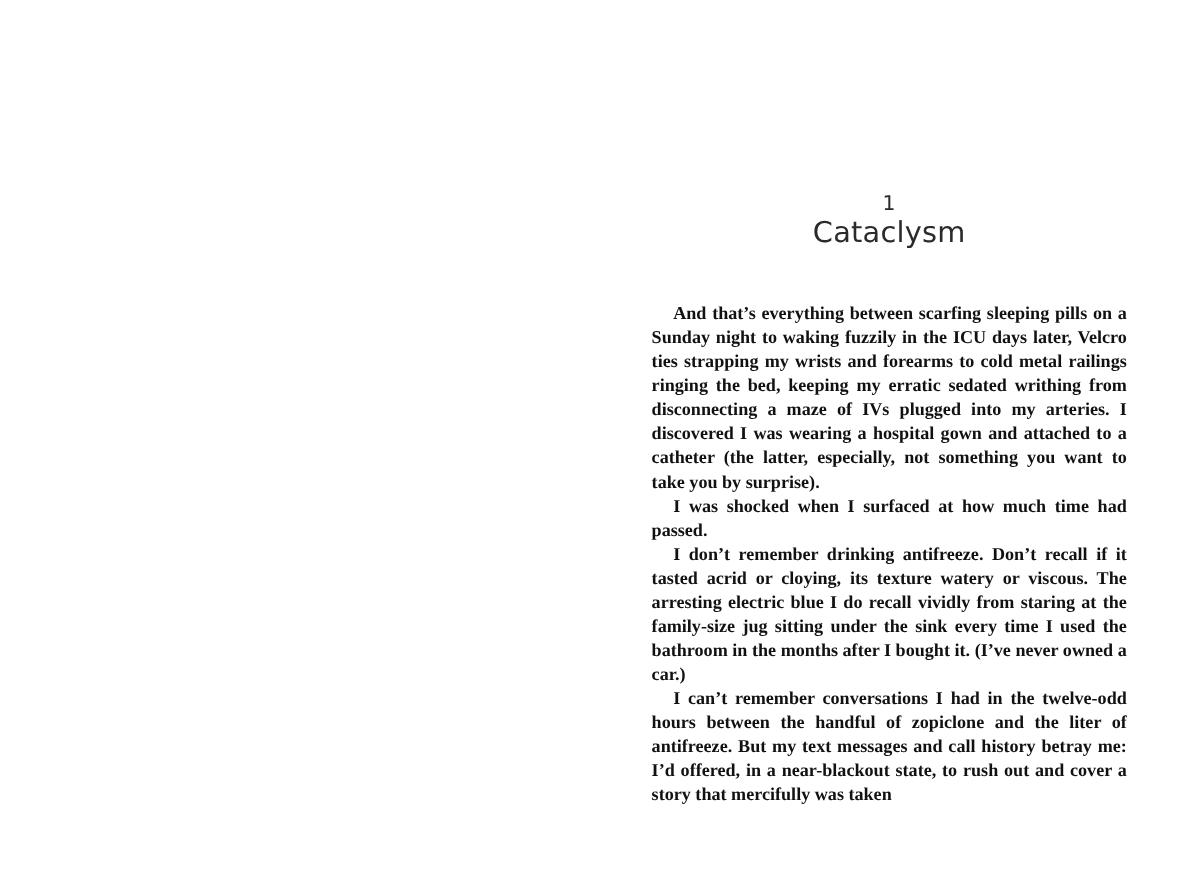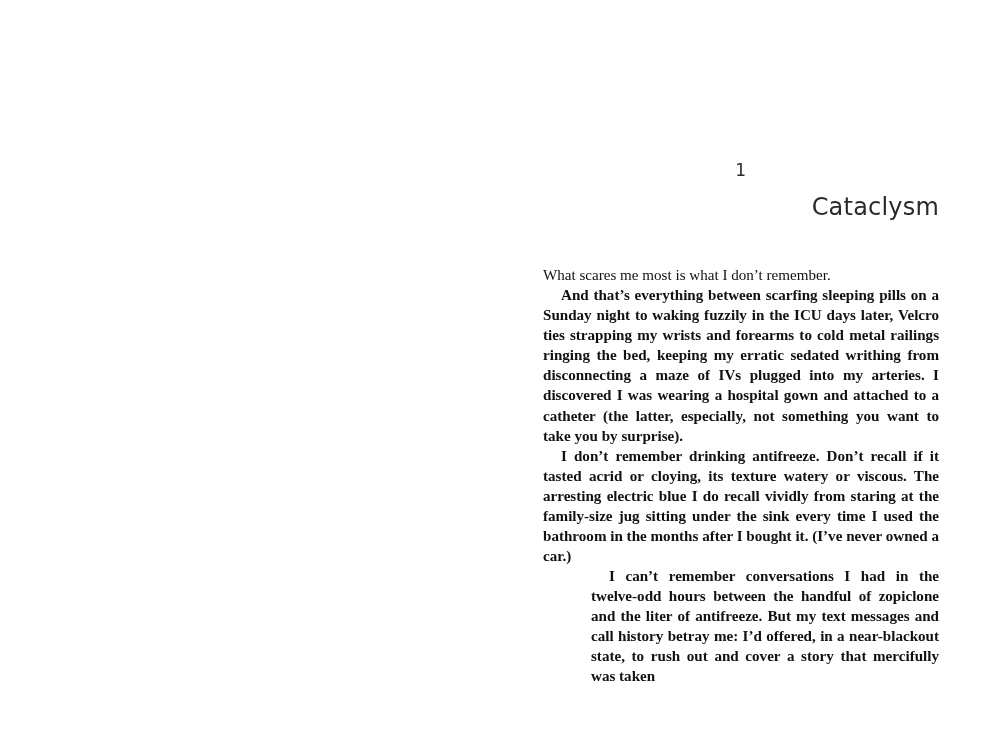--- a/index.html
+++ b/index.html
@@ -34,22 +34,21 @@
     text-align: center;
     margin-top: 160px;
     line-height: 1.2;
     letter-spacing: 0.5px;
   }
   .chapter-title {
     font-family: "DejaVu Sans", sans-serif;
     font-size: 24px;
     font-weight: 400;
     color: #2b2b2b;
-    text-align: right;
-    margin-top: 13px;
+    text-align: center;
     line-height: 1.2;
     letter-spacing: 0.2px;
   }
   .body-text {
     margin-top: 43px;
     font-family: "Liberation Serif", serif;
     font-size: 15.1px;
     line-height: 20.05px;
     color: #111111;
     text-align: justify;
@@ -60,34 +59,33 @@
   .body-text p {
     margin: 0;
     text-indent: 0;
   }
   .body-text p.indented {
     text-indent: 18px;
     font-weight: bold;
   }
   .body-text p.last-line-left {
     text-align: justify;
-    margin-left: 48px;
   }
 </style>
 </head>
 <body>
 
 <div class="page">
   <div class="text-column">
 
     <div class="chapter-number">1</div>
 
     <div class="chapter-title">Cataclysm</div>
 
     <div class="body-text">
-      <p>What scares me most is what I don’t remember.</p>
       <p class="indented">And that’s everything between scarfing sleeping pills on a Sunday night to waking fuzzily in the ICU days later, Velcro ties strapping my wrists and forearms to cold metal railings ringing the bed, keeping my erratic sedated writhing from disconnecting a maze of IVs plugged into my arteries. I discovered I was wearing a hospital gown and attached to a catheter (the latter, especially, not something you want to take you by surprise).</p>
+      <p class="indented">I was shocked when I surfaced at how much time had passed.</p>
       <p class="indented">I don’t remember drinking antifreeze. Don’t recall if it tasted acrid or cloying, its texture watery or viscous. The arresting electric blue I do recall vividly from staring at the family-size jug sitting under the sink every time I used the bathroom in the months after I bought it. (I’ve never owned a car.)</p>
       <p class="indented last-line-left">I can’t remember conversations I had in the twelve-odd hours between the handful of zopiclone and the liter of antifreeze. But my text messages and call history betray me: I’d offered, in a near-blackout state, to rush out and cover a story that mercifully was taken</p>
     </div>
 
   </div>
 </div>
 
 </body></html>

